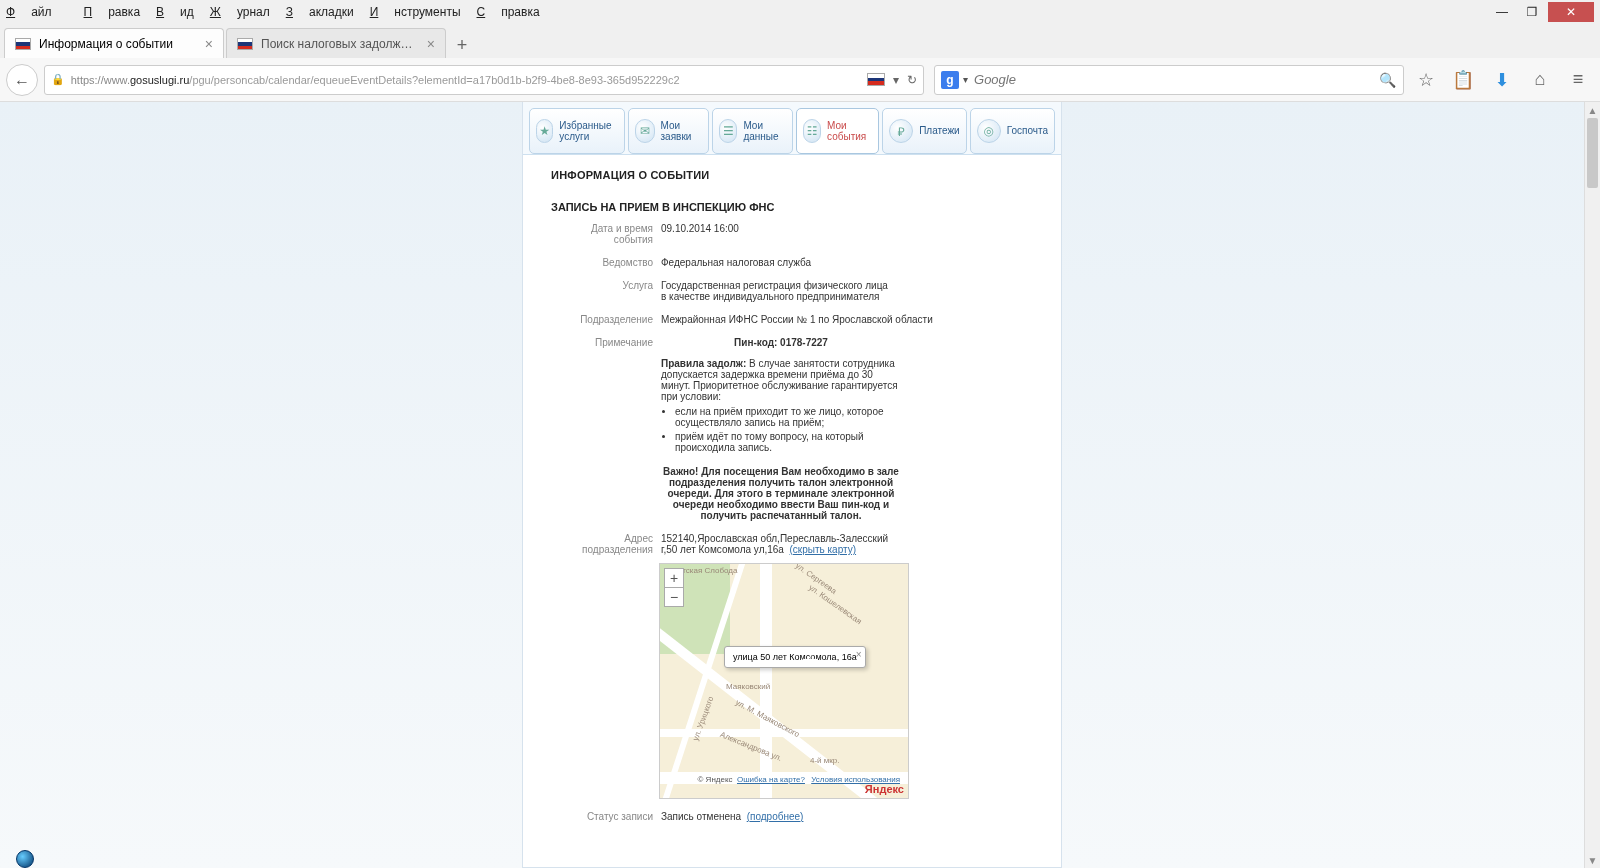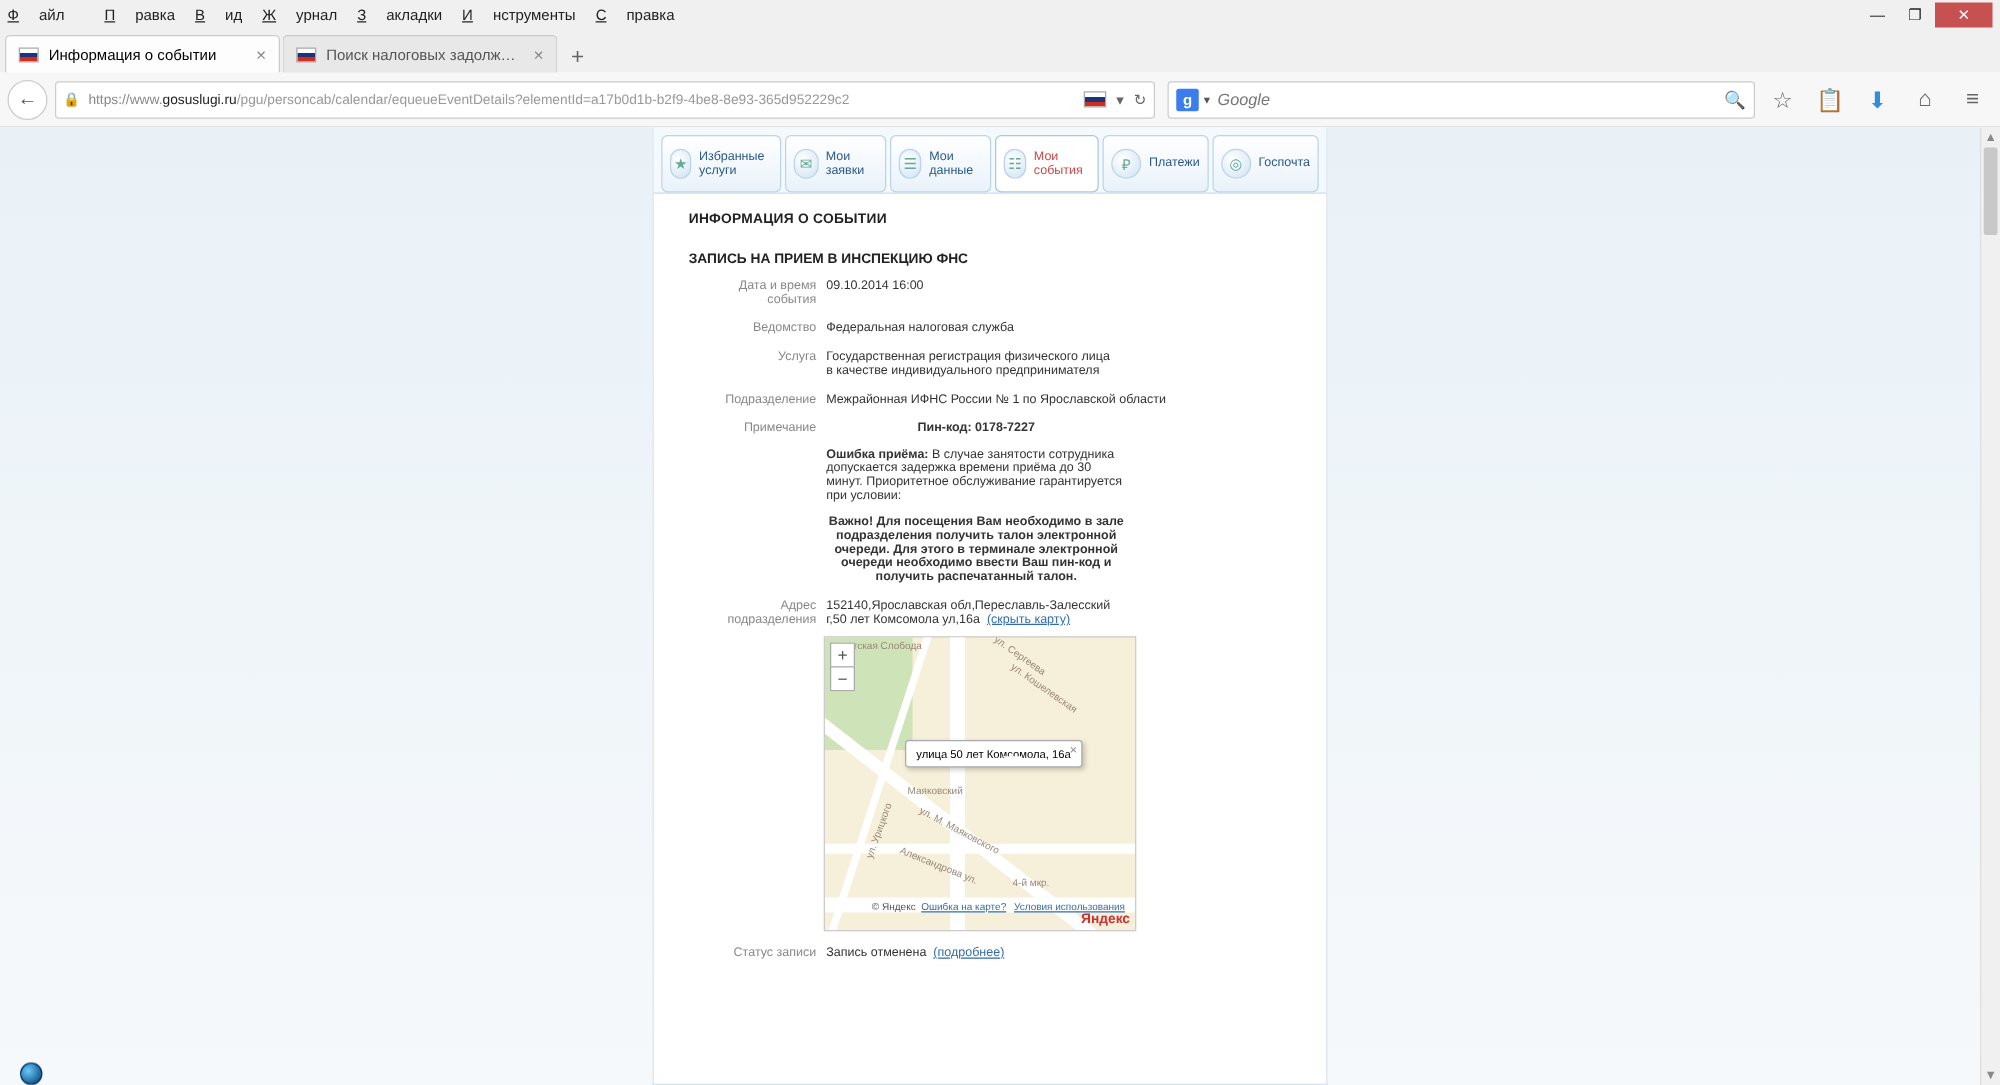--- a/index.html
+++ b/index.html
@@ -202,22 +202,26 @@
       <div class="lbl">Услуга</div>
       <div style="max-width:230px">Государственная регистрация физического лица в качестве индивидуального предпринимателя</div>
 
       <div class="lbl">Подразделение</div>
       <div>Межрайонная ИФНС России № 1 по Ярославской области</div>
 
       <div class="lbl">Примечание</div>
       <div style="max-width:240px">
         <div class="bold">Пин-код: 0178-7227</div>
         <div style="height:10px"></div>
-        <span class="bold">Ошибка приёма:</span>
+        <span class="bold">Правила задолж:</span>
         <span>В случае занятости сотрудника допускается задержка времени приёма до 30 минут. Приоритетное обслуживание гарантируется при условии:</span>
+        <ul>
+          <li>если на приём приходит то же лицо, которое осуществляло запись на приём;</li>
+          <li>приём идёт по тому вопросу, на который происходила запись.</li>
+        </ul>
         <div style="height:10px"></div>
         <div class="bold">Важно! Для посещения Вам необходимо в зале подразделения получить талон электронной очереди. Для этого в терминале электронной очереди необходимо ввести Ваш пин-код и получить распечатанный талон.</div>
       </div>
 
       <div class="lbl">Адрес подразделения</div>
       <div style="max-width:240px">
         <span>152140,Ярославская обл,Переславль-Залесский г,50 лет Комсомола ул,16а</span>
         &nbsp;<span class="linkish">(скрыть карту)</span>
       </div>
     </div>

